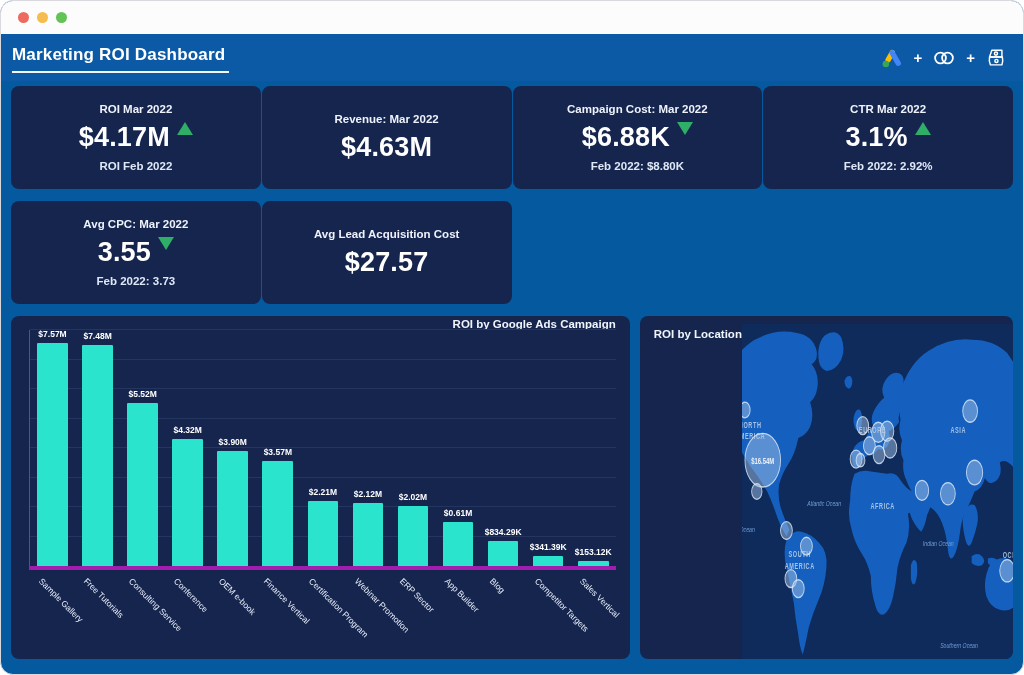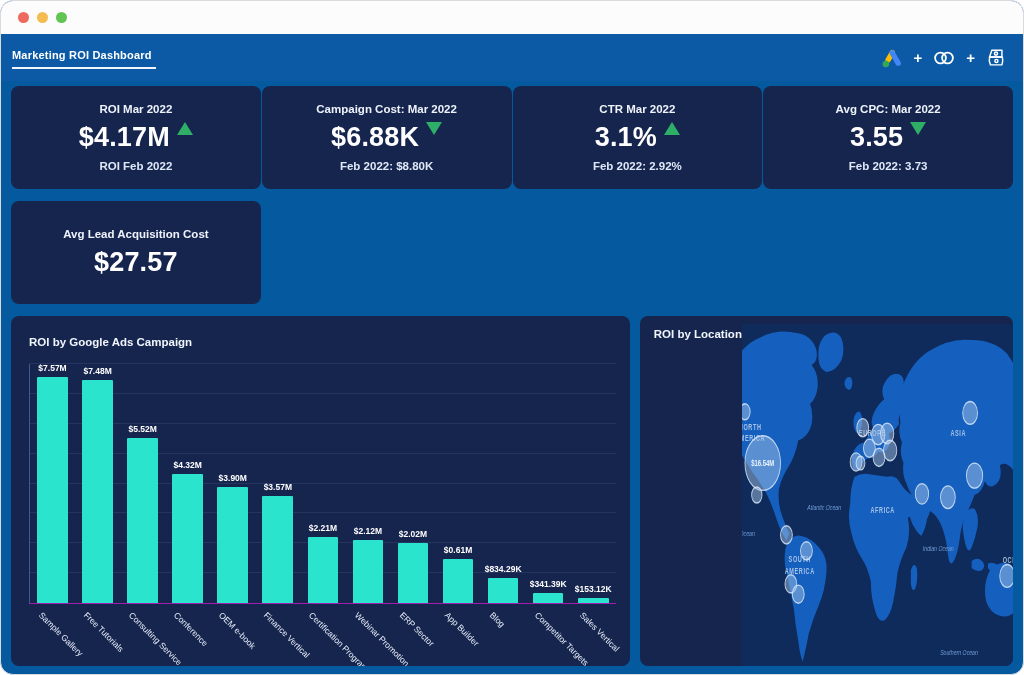--- a/index.html
+++ b/index.html
@@ -20,21 +20,21 @@
     display:flex; align-items:center; padding-left:17px; gap:8px;
   }
   .dot { width:11px; height:11px; border-radius:50%; display:inline-block; }
   .dot.red{ background:#ee6a5f; } .dot.yellow{ background:#f5bd4f; } .dot.green{ background:#61c454; }
   
   .header {
     height:47px; flex:0 0 47px; background:var(--header,#0C5AA5);
     display:flex; align-items:center; padding:0 16px 0 11px;
   }
   .page-title {
-    color:#fff; font-size:11px; font-weight:700; letter-spacing:.2px;
+    color:#fff; font-size:17px; font-weight:700; letter-spacing:.2px;
     border-bottom:2px solid rgba(255,255,255,.95); padding:2px 4px 6px 0;
   }
   .header-icons { margin-left:auto; display:flex; align-items:center; gap:9px; }
   .hicon { display:inline-flex; align-items:center; }
   .plus { color:#fff; font-size:15px; font-weight:700; line-height:1; }
   
   .content { flex:1; padding:5px 10px 15px; display:flex; flex-direction:column; }
   .kpi-grid {
     display:grid; grid-template-columns:repeat(4,1fr);
     gap:12px 1px; margin-bottom:12px;
@@ -46,25 +46,25 @@
   .kpi-label { font-size:11.5px; font-weight:600; color:#eef3fb; }
   .kpi-value-row { display:flex; margin-top:7px; }
   .kpi-value { font-size:27px; font-weight:700; color:#ffffff; letter-spacing:.2px; }
   .tri { width:0; height:0; display:inline-block; margin-left:7px; }
   .tri.up   { border-left:8px solid transparent; border-right:8px solid transparent; border-bottom:13px solid var(--green,#2FAE68); }
   .tri.down { border-left:8px solid transparent; border-right:8px solid transparent; border-top:13px solid var(--green,#2FAE68); }
   .kpi-sub { font-size:11.5px; font-weight:600; color:#dfe8f6; margin-top:7px; }
   
   .bottom { display:grid; grid-template-columns:620fr 374fr; gap:10px; flex:1; }
   .card { background:var(--card,#16254E); border-radius:8px; overflow:hidden; position:relative; }
-  .chart-card { padding:20px 14px 4px 18px; display:flex; flex-direction:column; }
+  .chart-card { padding:2px 14px 4px 18px; display:flex; flex-direction:column;text-align:right; }
   .chart-title { font-size:11.5px; font-weight:700; color:#f0f5fc; }
   .plot {
-    position:relative; margin-top:16px; height:240px;
-    border-left:1px solid #3E5A94; border-bottom:1px solid #a21caf;
+    position:relative; height:240px;
+    border-left:1px solid #3E5A94; border-bottom:4px solid #a21caf;
   }
   .gridline { position:absolute; left:0; right:0; height:1px; background:#24365F; }
   .bar { position:absolute; bottom:0; background:var(--teal,#2BE4CE); border-radius:1px 1px 0 0; }
   .bar-label {
     position:absolute; font-size:8.5px; font-weight:700; color:#fff;
     transform:translateX(-50%); white-space:nowrap;
   }
   .xlabels { position:relative; height:58px; }
   .xlabel {
     position:absolute; top:6px; font-size:8.5px; color:#e9effb;
@@ -122,20 +122,26 @@
 
   <div class="content">
     <div class="kpi-grid">
         <div class="kpi">
           <div class="kpi-label">ROI Mar 2022</div>
           <div class="kpi-value-row">
             <span class="kpi-value">$4.17M</span>
             <span class="tri up"></span>
           </div>
           <div class="kpi-sub">ROI Feb 2022</div>
+        </div>
+        <div class="kpi">
+          <div class="kpi-label">Revenue: Mar 2022</div>
+          <div class="kpi-value-row">
+            <span class="kpi-value">$4.63M</span>
+          </div>
         </div>
         <div class="kpi">
           <div class="kpi-label">Campaign Cost: Mar 2022</div>
           <div class="kpi-value-row">
             <span class="kpi-value">$6.88K</span>
             <span class="tri down"></span>
           </div>
           <div class="kpi-sub">Feb 2022: $8.80K</div>
         </div>
         <div class="kpi">

